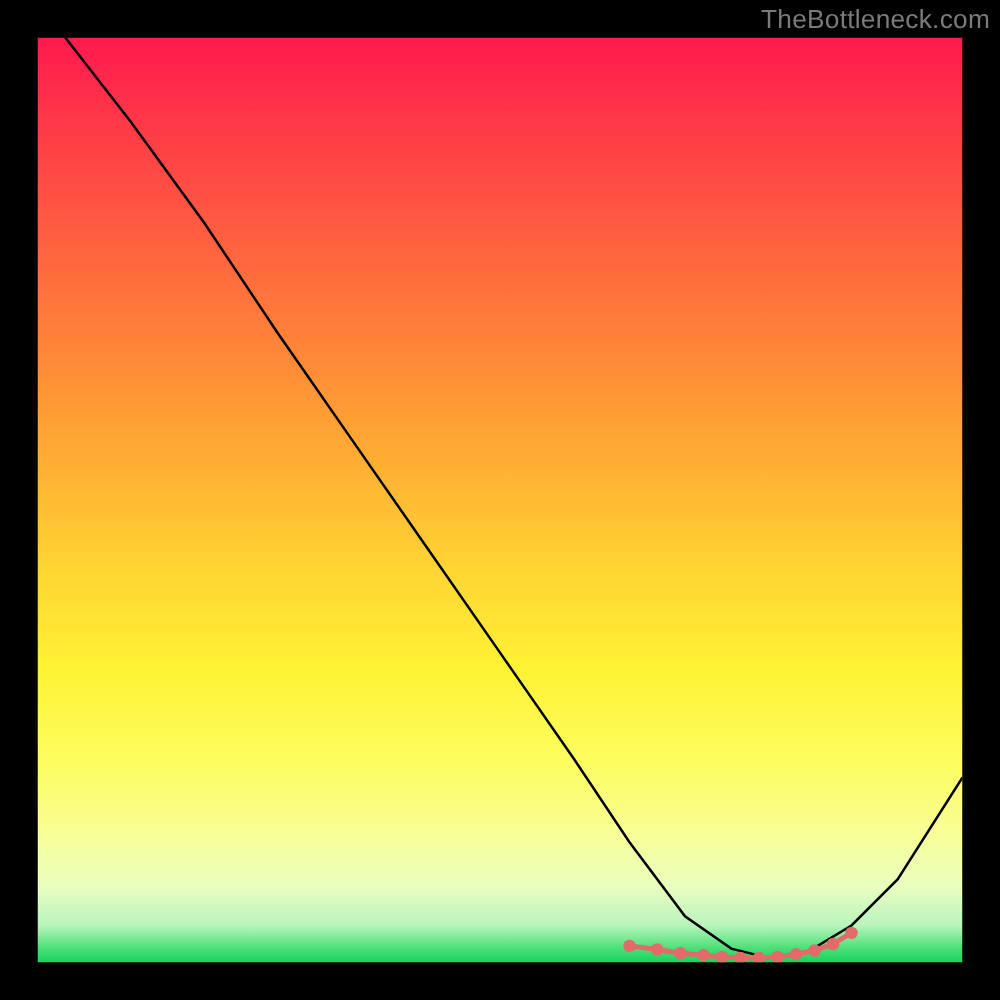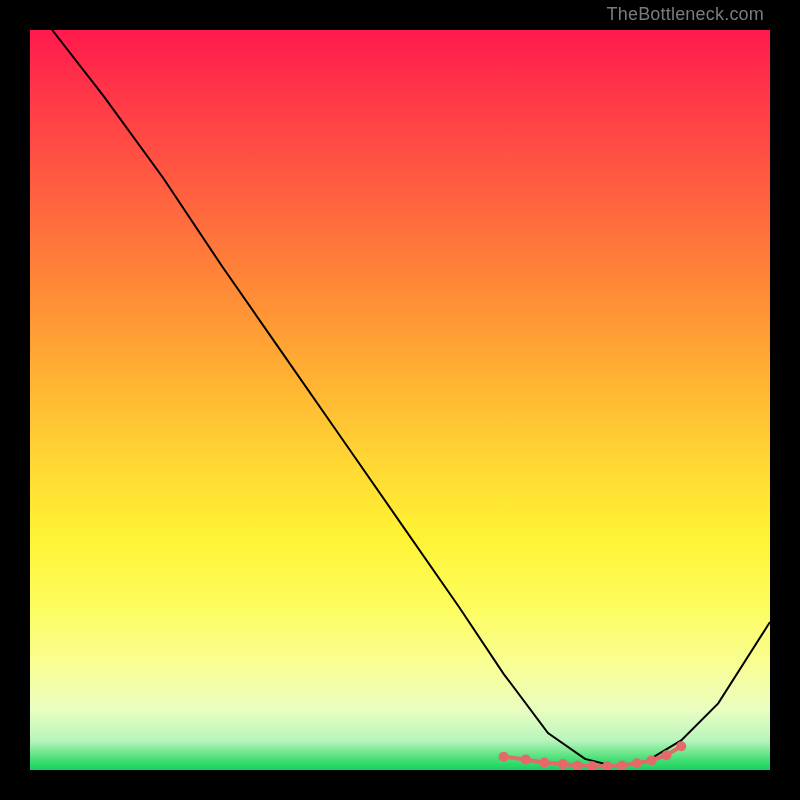--- a/index.html
+++ b/index.html
@@ -48,23 +48,23 @@
     );
   }
   svg.curve {
     position: absolute;
     left: 0; top: 0;
     width: 100%; height: 100%;
   }
   .watermark {
     position: absolute;
     top: 4px;
-    right: 36px;
+    right: 8px;
     font-family: Arial, Helvetica, sans-serif;
-    font-size: 18px;
+    font-size: 21px;
     color: #7b7b7b;
     font-weight: 500;
     letter-spacing: 0.2px;
     user-select: none;
   }
 </style>
 </head>
 <body>
 
 <div class="frame">

